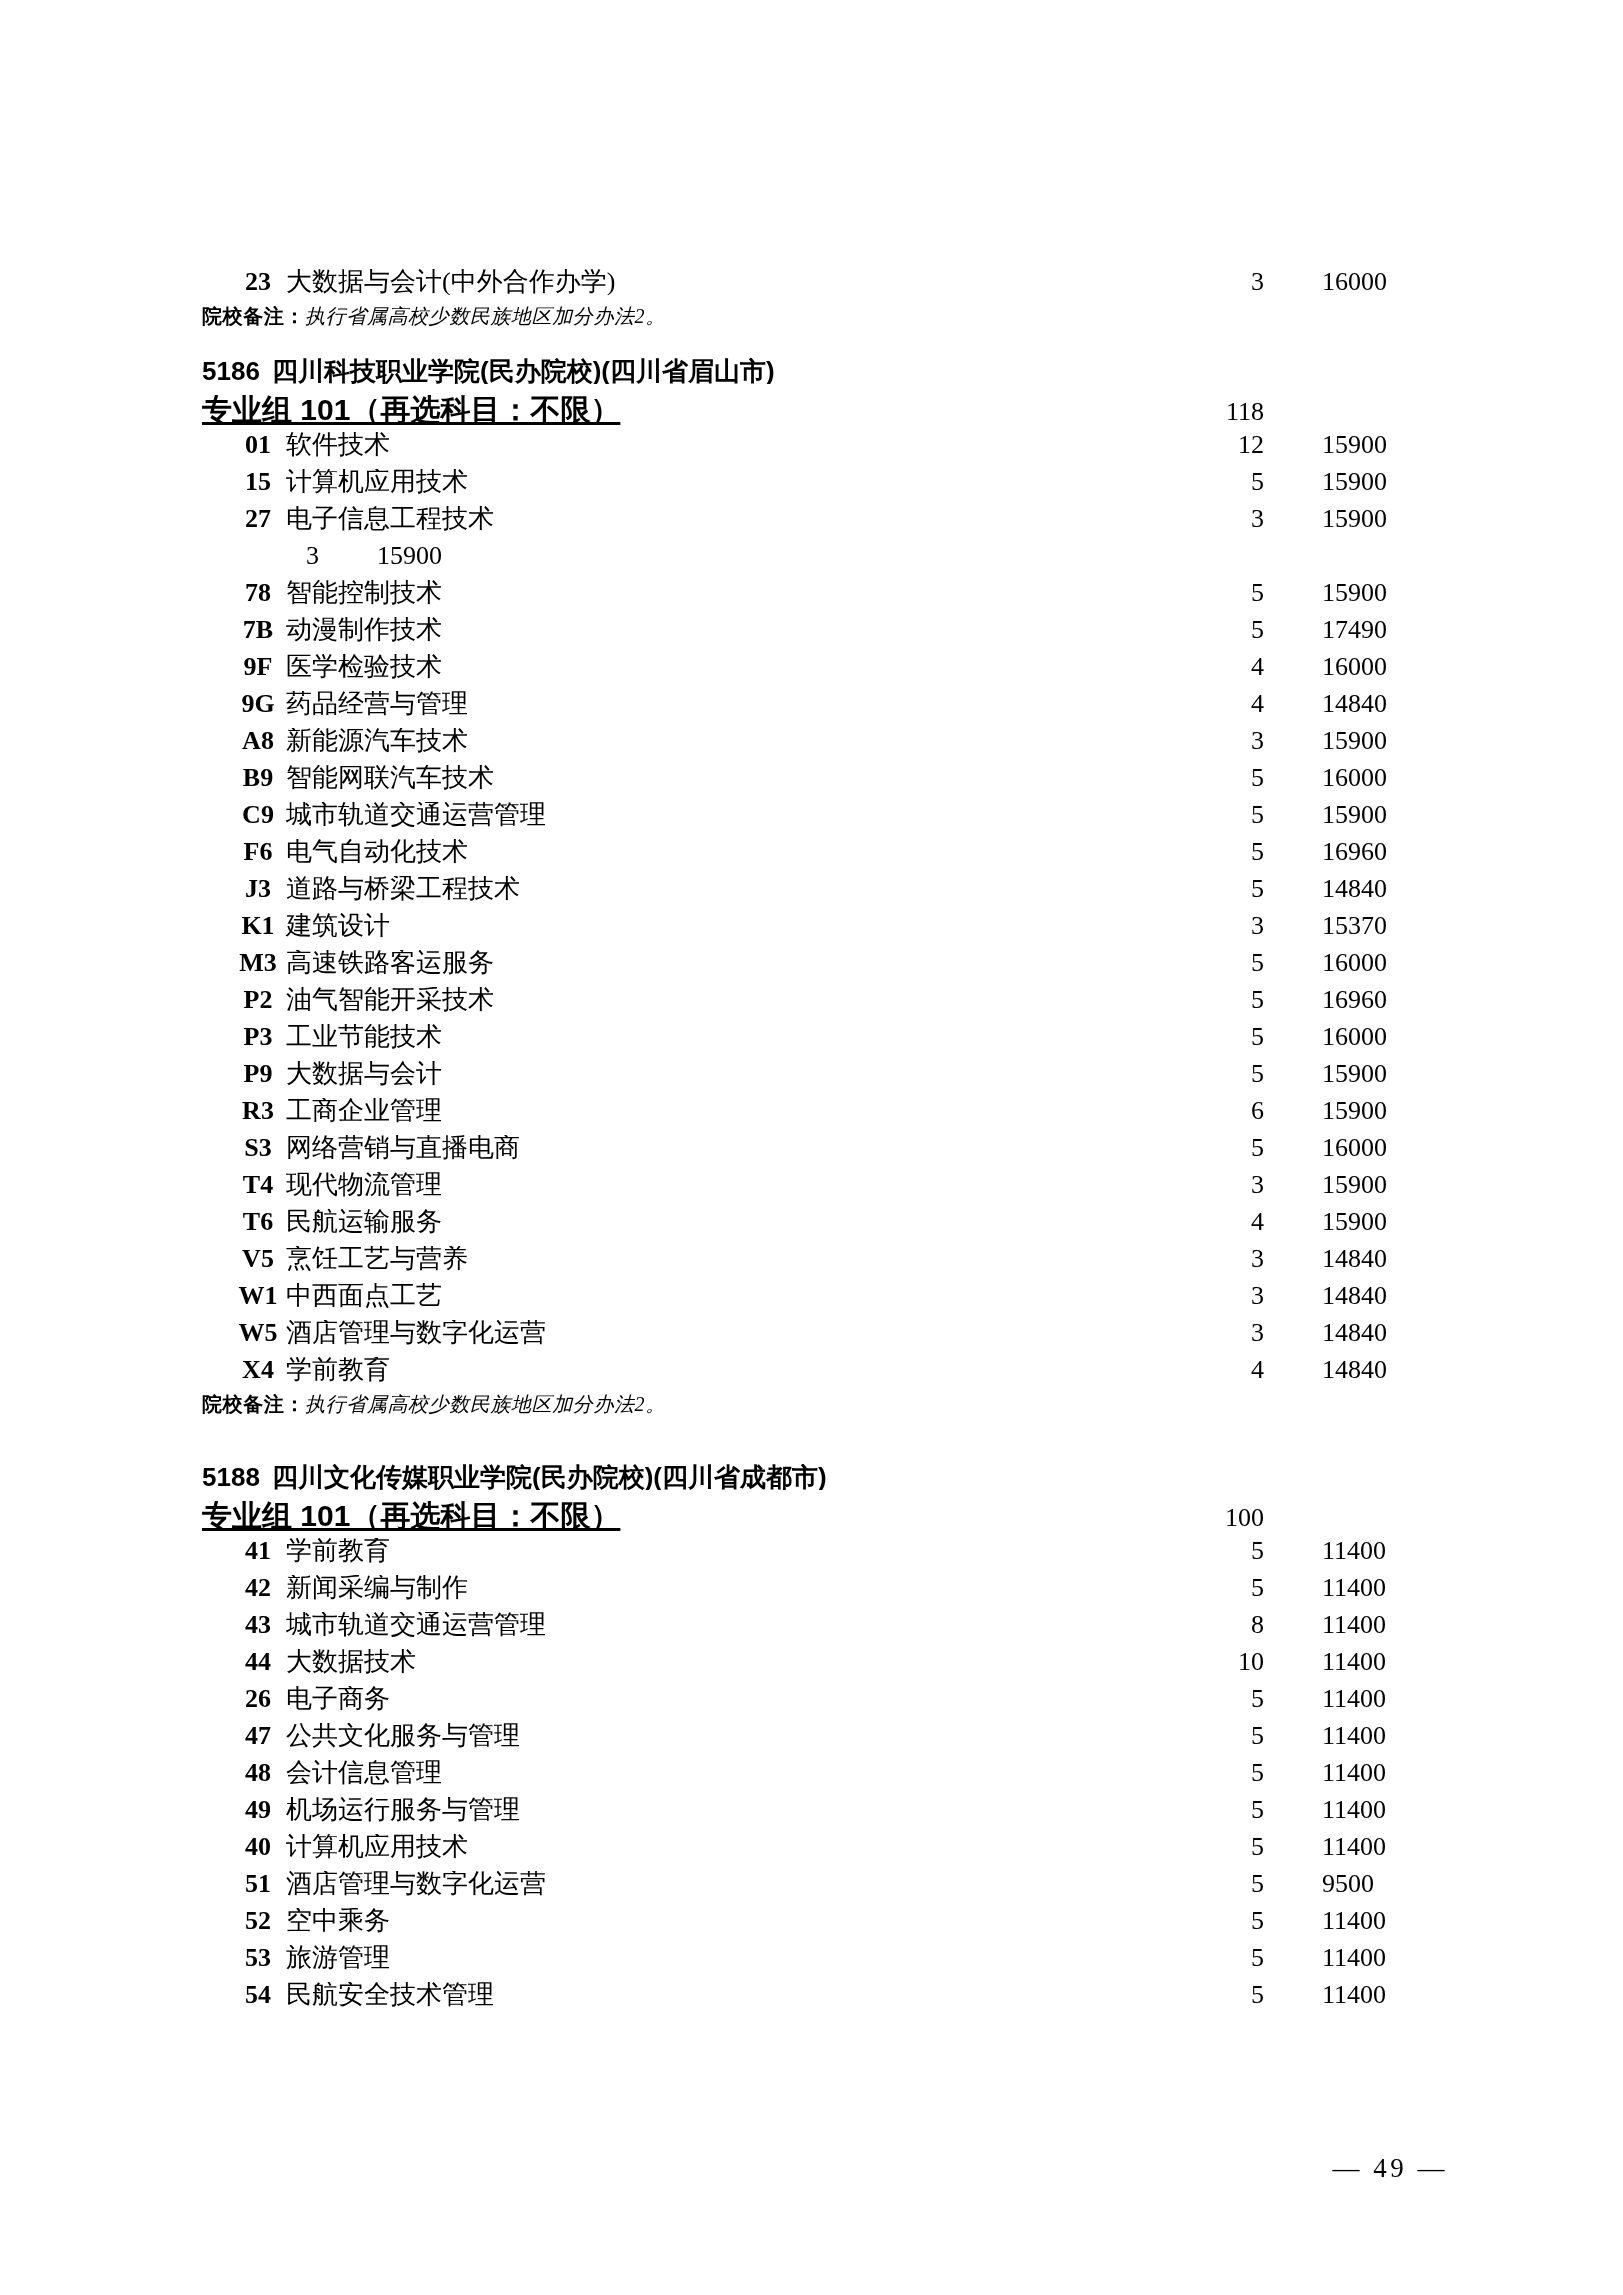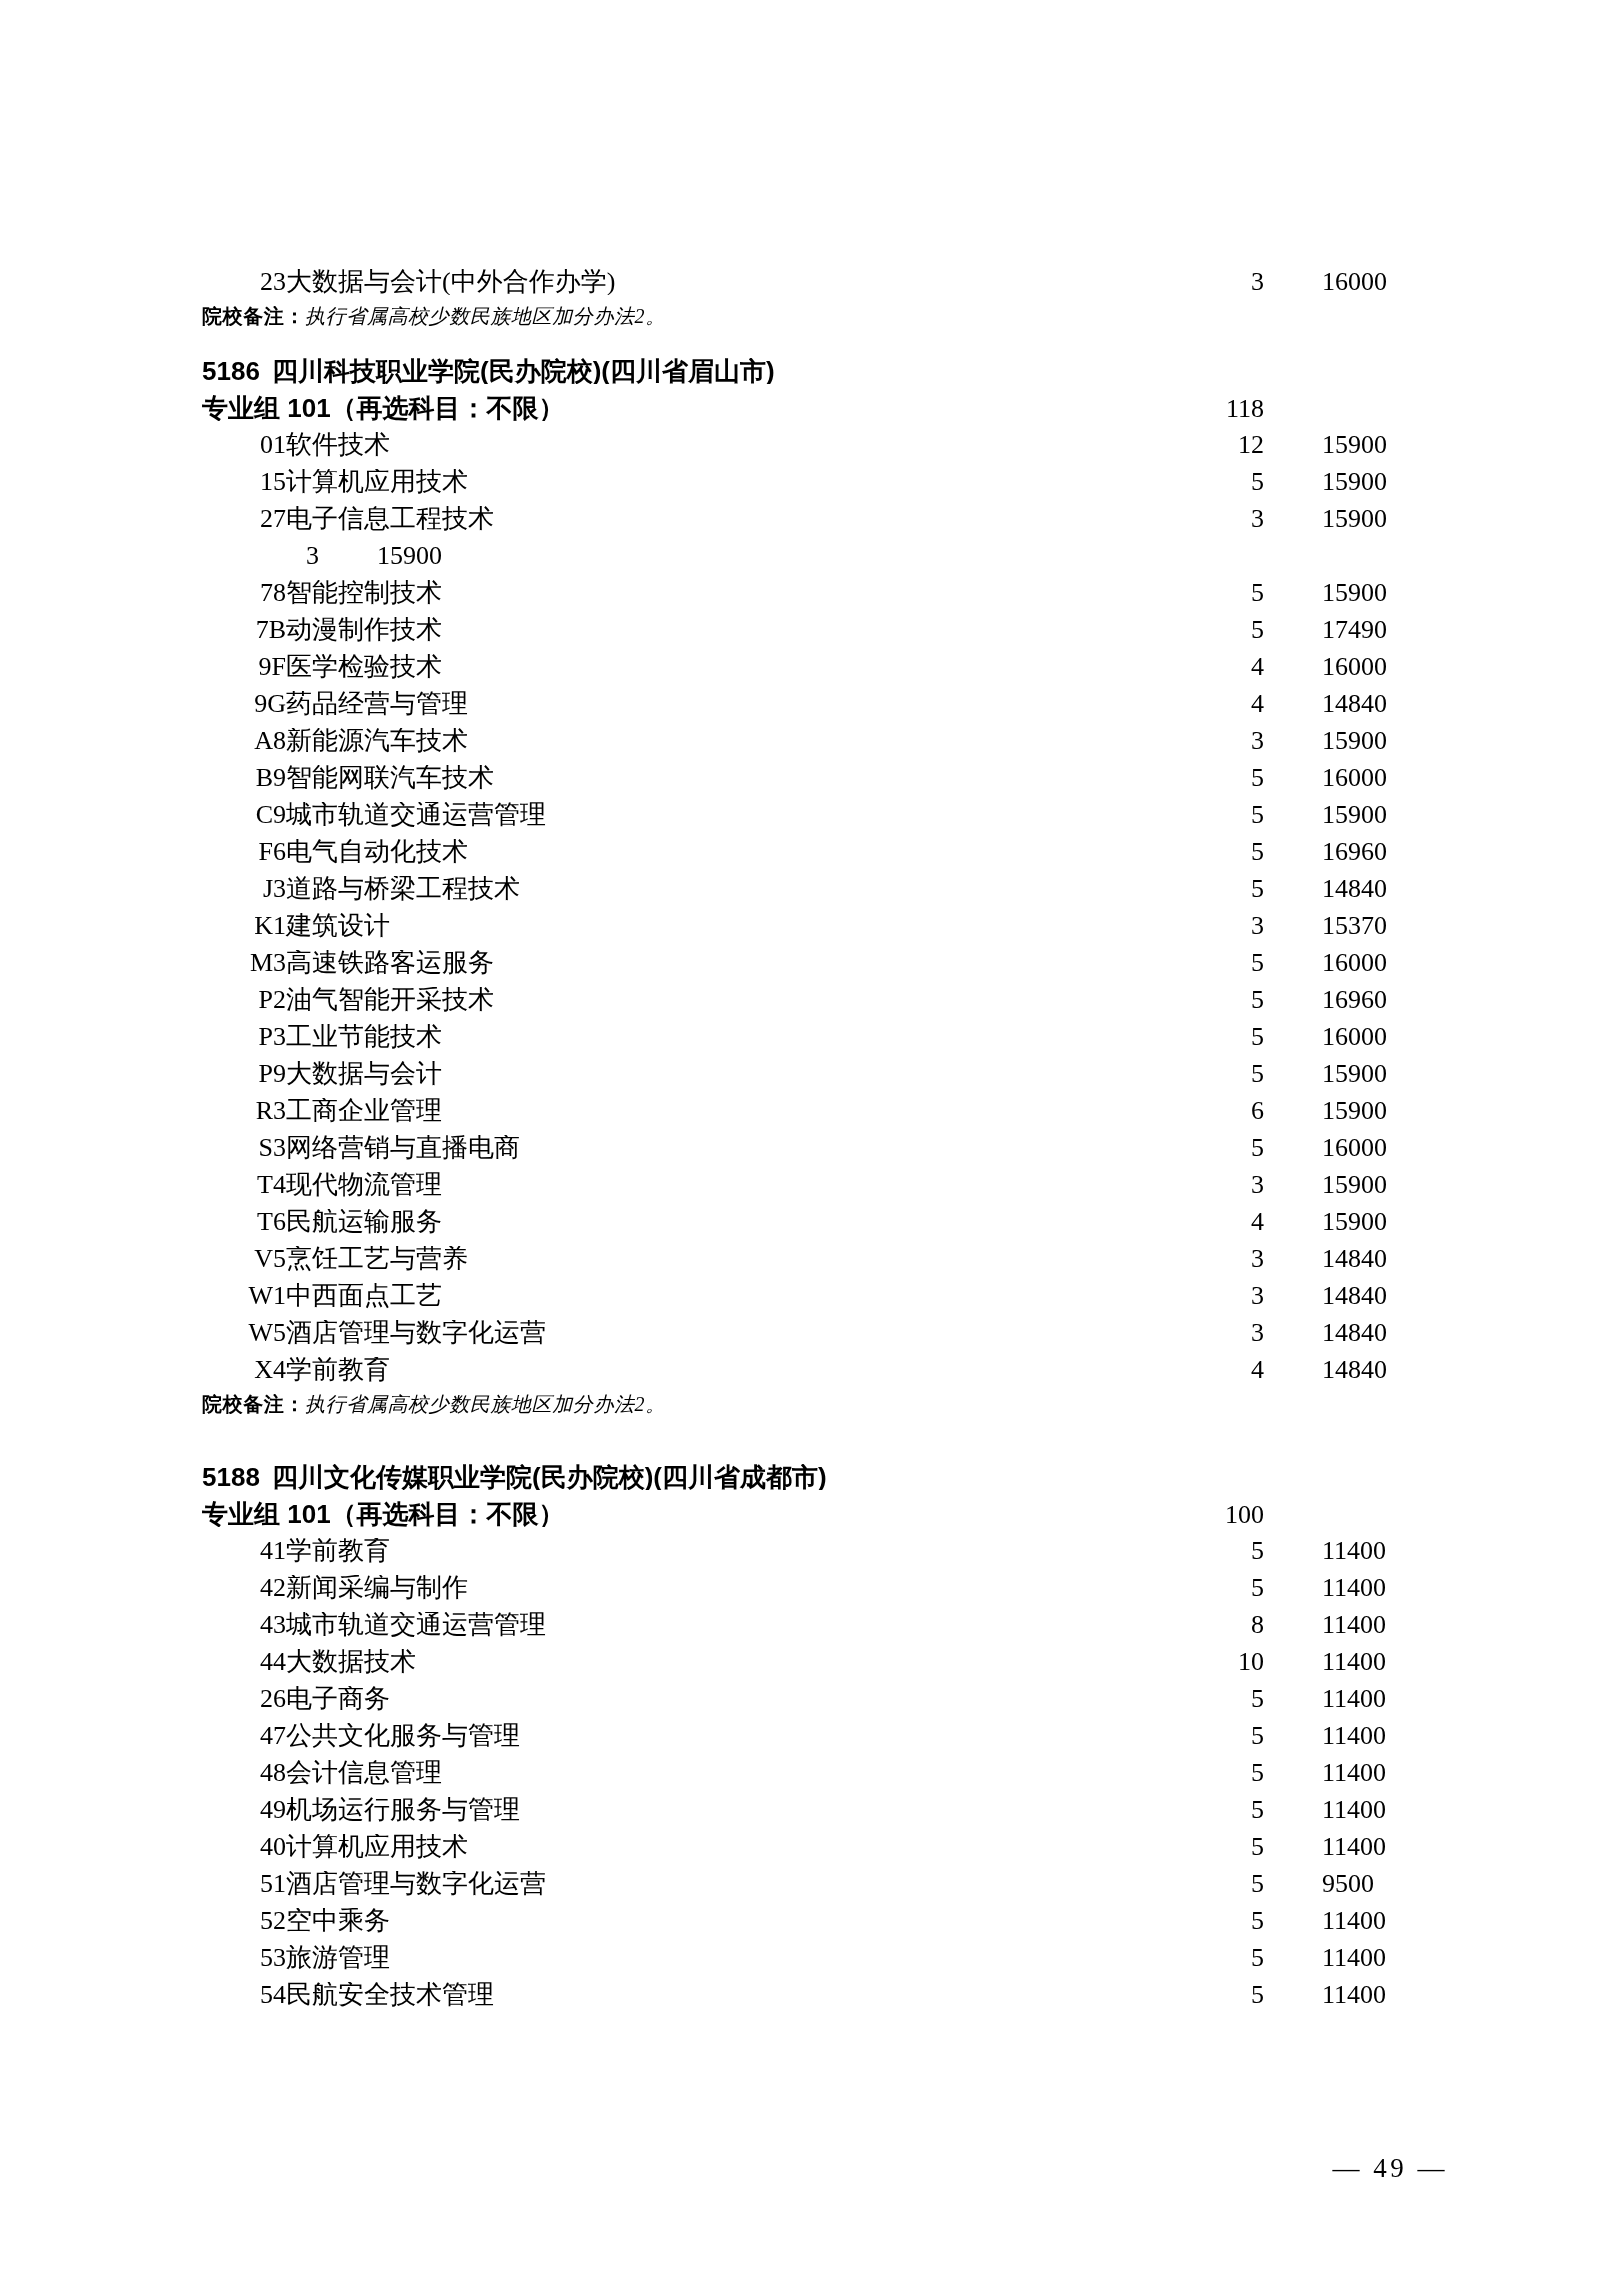--- a/index.html
+++ b/index.html
@@ -44,40 +44,42 @@
   .row .fee {
     flex: 0 0 126px;
     text-align: left;
     padding-left: 58px;
     font-family: "Liberation Serif", serif;
   }
 
   .code {
     display: inline-block;
     width: 56px;
-    text-align: right;
+    text-align: center;
+    font-weight: bold;
   }
   .major-indent {
     padding-left: 28px;
   }
 
   .school-head {
     font-weight: bold;
     font-family: "Liberation Sans", "DejaVu Sans", sans-serif;
     font-size: 26px;
     letter-spacing: 0px;
   }
   .school-head .school-code {
     display: inline-block;
     min-width: 70px;
   }
   .group-head {
     font-weight: bold;
     font-family: "Liberation Sans", "DejaVu Sans", sans-serif;
-    font-size: 26px;
+    font-size: 30px;
+    text-decoration: underline;
   }
   .note {
     font-style: italic;
     font-family: "Liberation Serif", "DejaVu Serif", serif;
     font-size: 20px;
     letter-spacing: 0.6px;
   }
   .note .note-label {
     font-weight: bold;
     font-style: normal;

